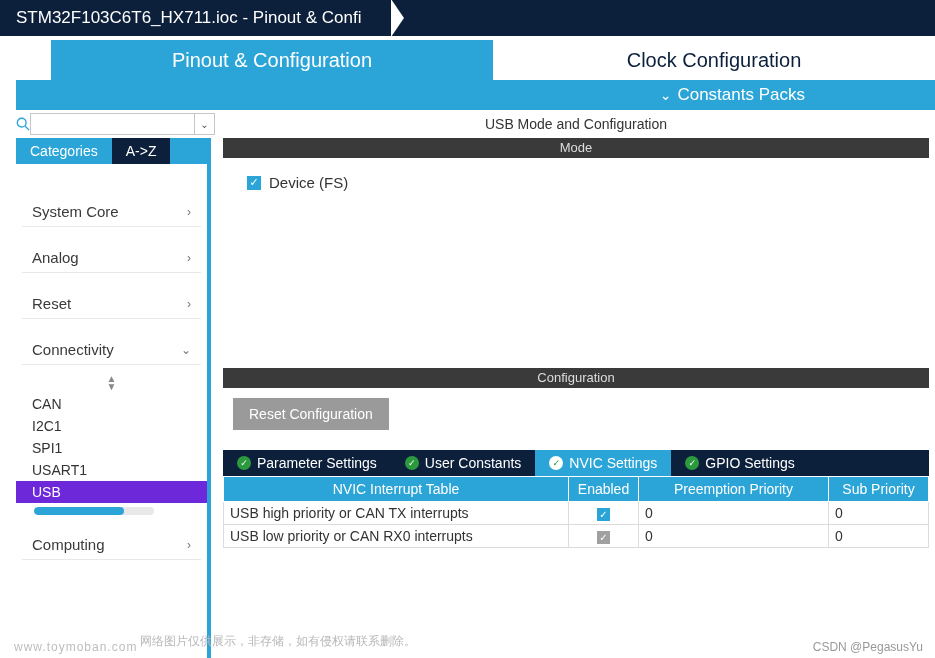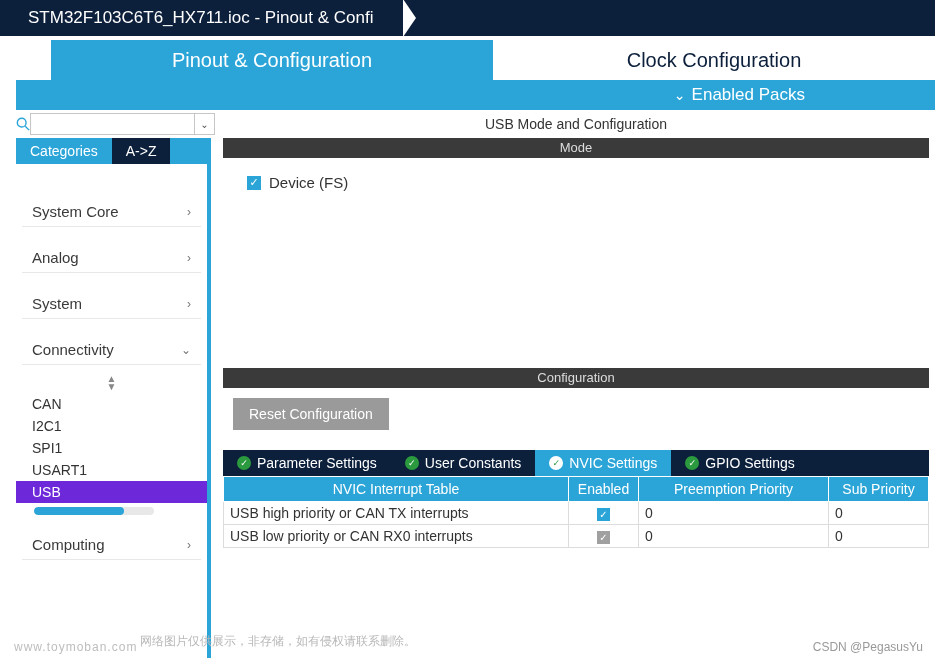--- a/index.html
+++ b/index.html
@@ -1,19 +1,19 @@
 <!DOCTYPE html>
 <html><head>
   <meta charset="utf-8">
   <style>
     * { box-sizing: border-box; margin: 0; padding: 0; font-family: Arial, Helvetica, sans-serif; }
     body { width: 935px; height: 658px; background: #fff; position: relative; overflow: hidden; }
     
     .top-bar { height: 36px; background: #0c1f3b; color: #fff; display: flex; align-items: center; position: relative; }
-    .top-bar-crumb { background: #0c1f3b; padding: 0 28px 0 28px; height: 36px; display: flex; align-items: center; font-size: 17px; position: relative; }
+    .top-bar-crumb { background: #0c1f3b; padding: 0 28px 0 16px; height: 36px; display: flex; align-items: center; font-size: 17px; position: relative; }
     .top-bar-crumb::after { content: ''; position: absolute; right: -12px; top: 0; border-top: 18px solid transparent; border-bottom: 18px solid transparent; border-left: 12px solid #0c1f3b; z-index: 2; }
     .top-bar-crumb-outline::after { content: ''; position: absolute; right: -14px; top: -1px; border-top: 19px solid transparent; border-bottom: 19px solid transparent; border-left: 13px solid #fff; z-index: 1; }
     
     .main-tabs { display: flex; height: 40px; margin-top: 4px; padding-left: 35px; }
     .main-tab { flex: 1; display: flex; align-items: center; justify-content: center; font-size: 20px; cursor: pointer; }
     .main-tab.active { background: #2ba5d8; color: #fff; margin-left: 16px; }
     .main-tab.inactive { background: #fff; color: #0c1f3b; }
     
     .sw-packs-bar { background: #2ba5d8; color: #fff; height: 30px; display: flex; justify-content: flex-end; padding-right: 130px; align-items: center; font-size: 17px; margin-left: 16px; }
     .sw-packs-bar .chev { margin-right: 6px; font-size: 14px; }
@@ -81,21 +81,21 @@
   </div>
 </div>
 
 <div class="main-tabs">
   <div class="main-tab active">Pinout &amp; Configuration</div>
   <div class="main-tab inactive">Clock Configuration</div>
 </div>
 
 <div class="sw-packs-bar">
   <span class="chev">⌄</span>
-  <span>Enabled Packs</span>
+  <span>Constants Packs</span>
 </div>
 
 <div class="content-row">
   <div class="left-col">
     <div class="search-row">
       <div class="search-icon-wrap">
         <svg width="14" height="14" viewBox="0 0 16 16">
             <circle cx="6.5" cy="6.5" r="5" stroke="#2ba5d8" stroke-width="1.6" fill="none"></circle>
             <line x1="10.5" y1="10.5" x2="15" y2="15" stroke="#2ba5d8" stroke-width="1.6"></line>
           </svg>
@@ -112,21 +112,21 @@
     <div class="cat-list">
       <div class="cat-item">
           <span>System Core</span>
           <span class="chev">›</span>
         </div>
       <div class="cat-item">
           <span>Analog</span>
           <span class="chev">›</span>
         </div>
       <div class="cat-item">
-          <span>System</span>
+          <span>Reset</span>
           <span class="chev">›</span>
         </div>
       <div class="cat-item">
           <span>Connectivity</span>
           <span class="chev">⌄</span>
         </div>
       <div class="sub-list">
         <div class="sub-sort">▲<br>▼</div>
         <div class="sub-item">CAN</div>
         <div class="sub-item">I2C1</div>

